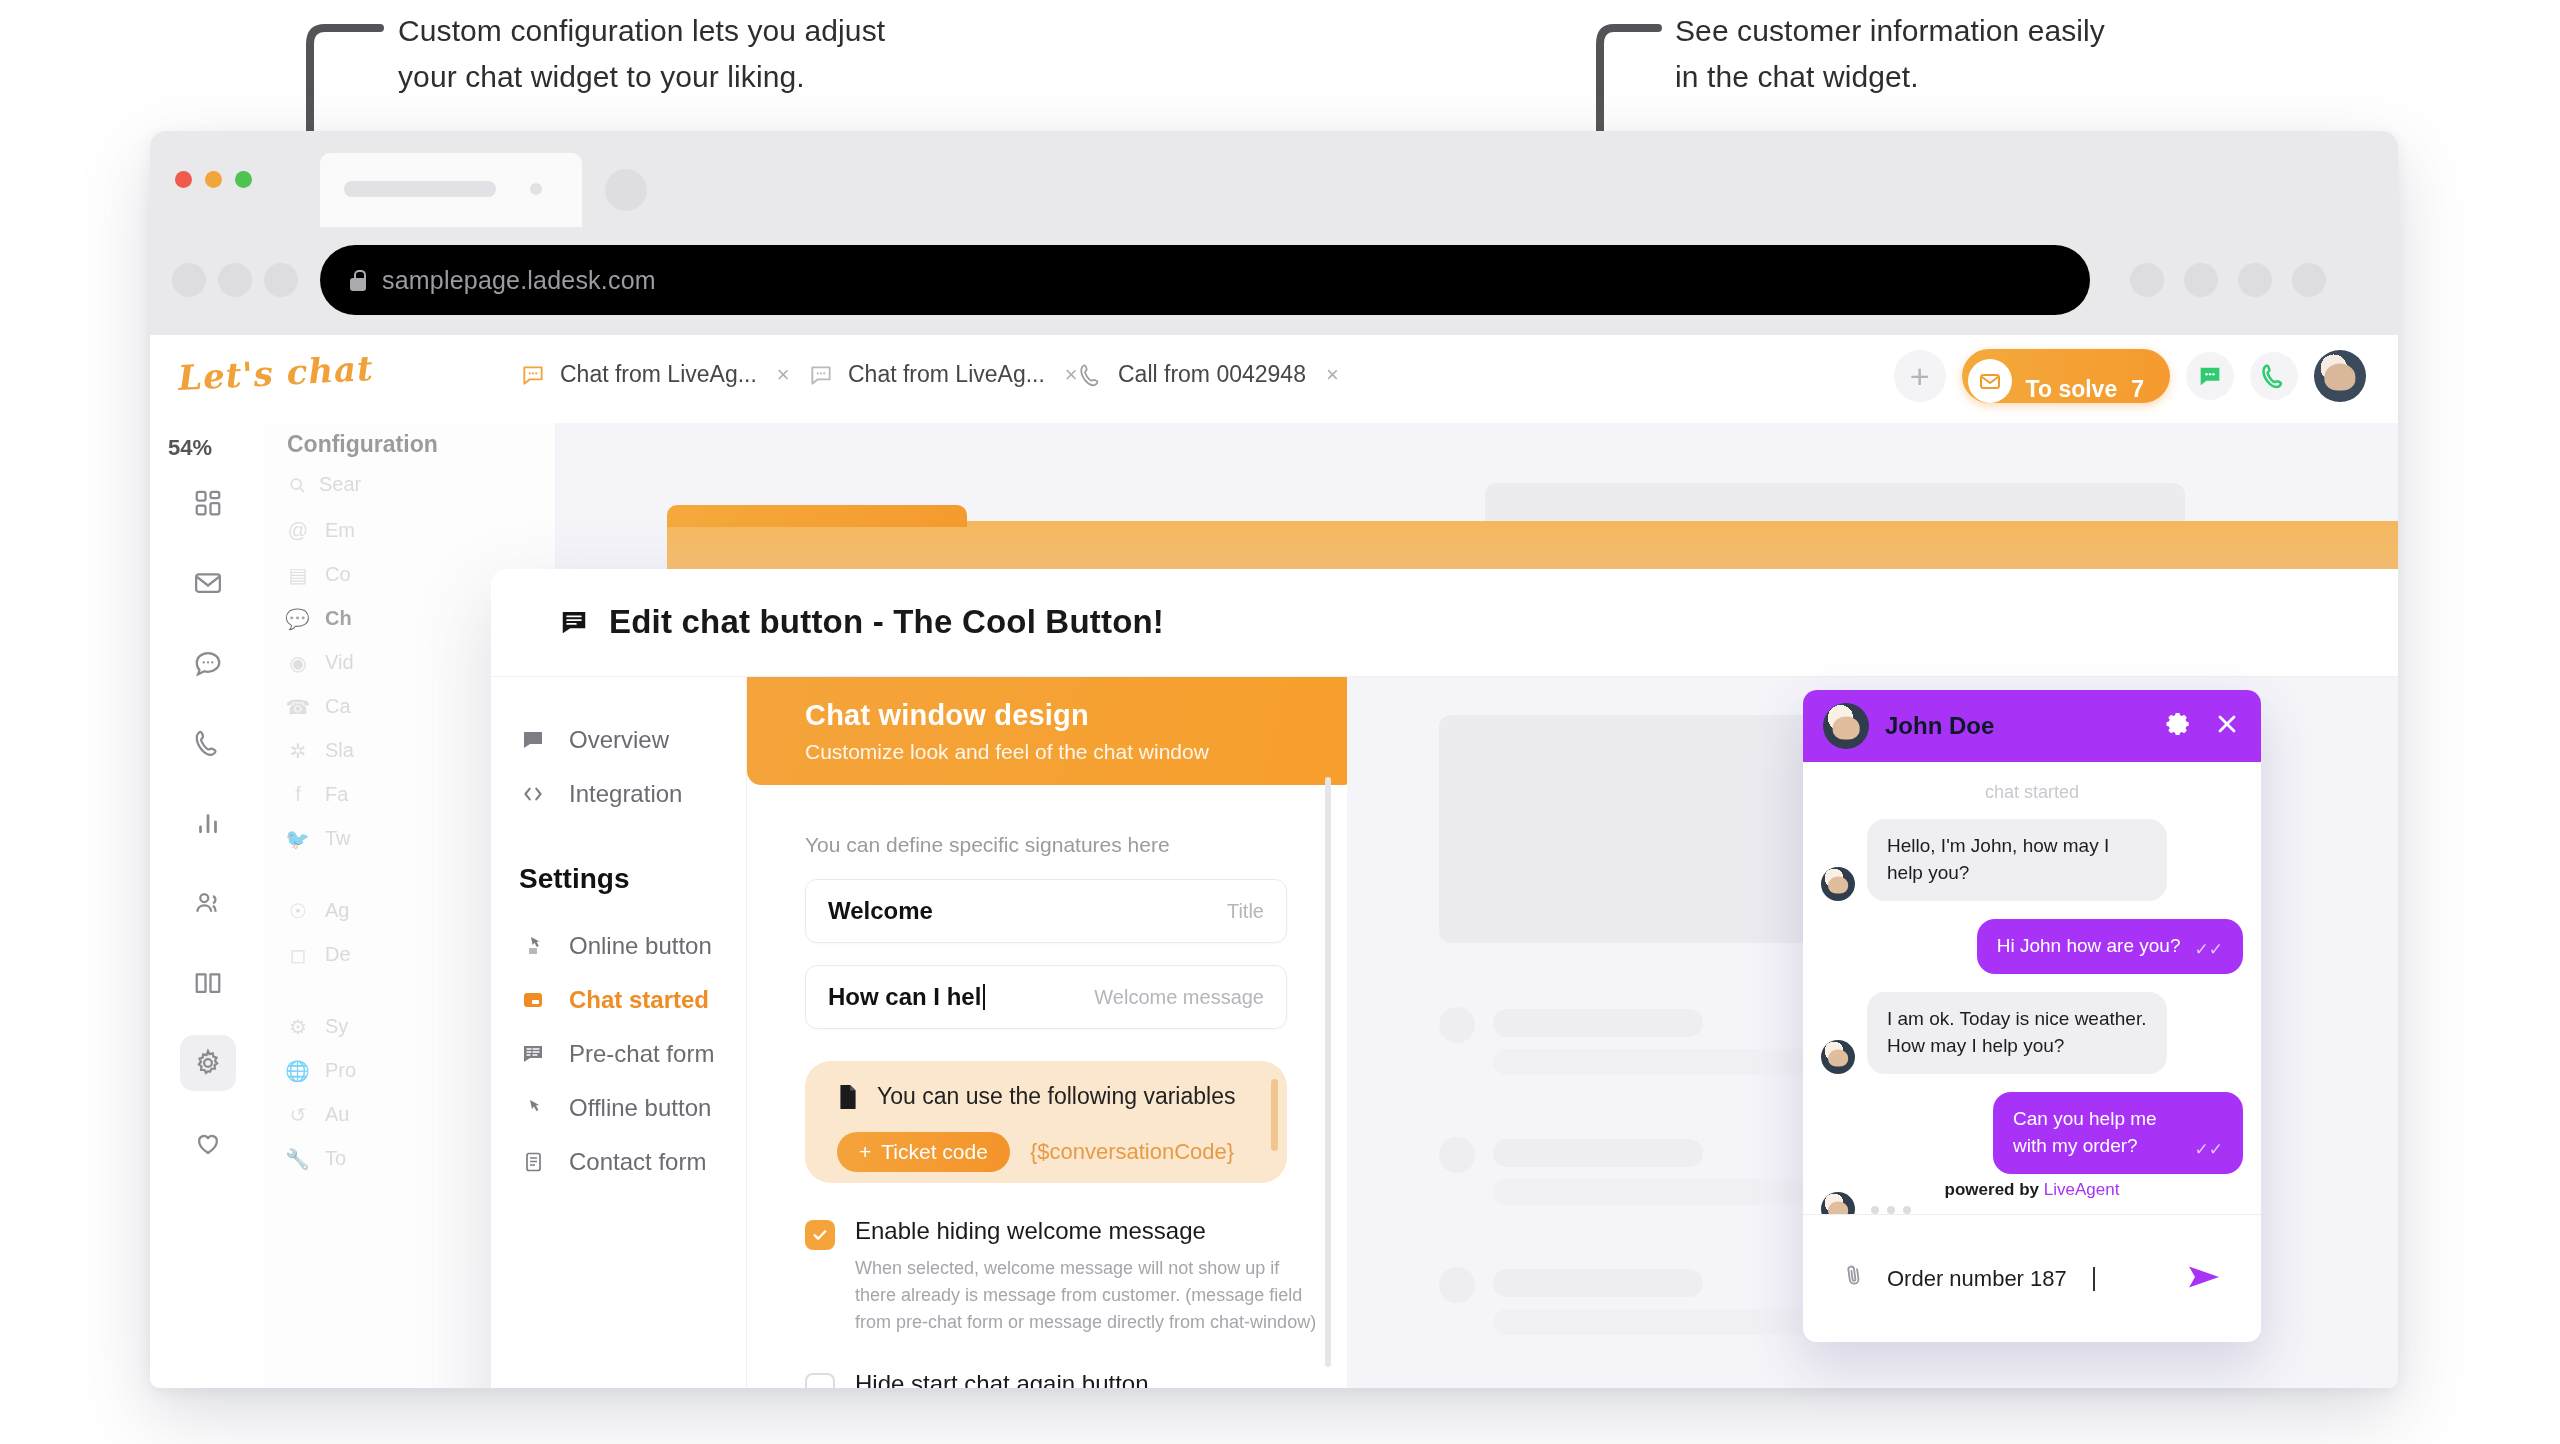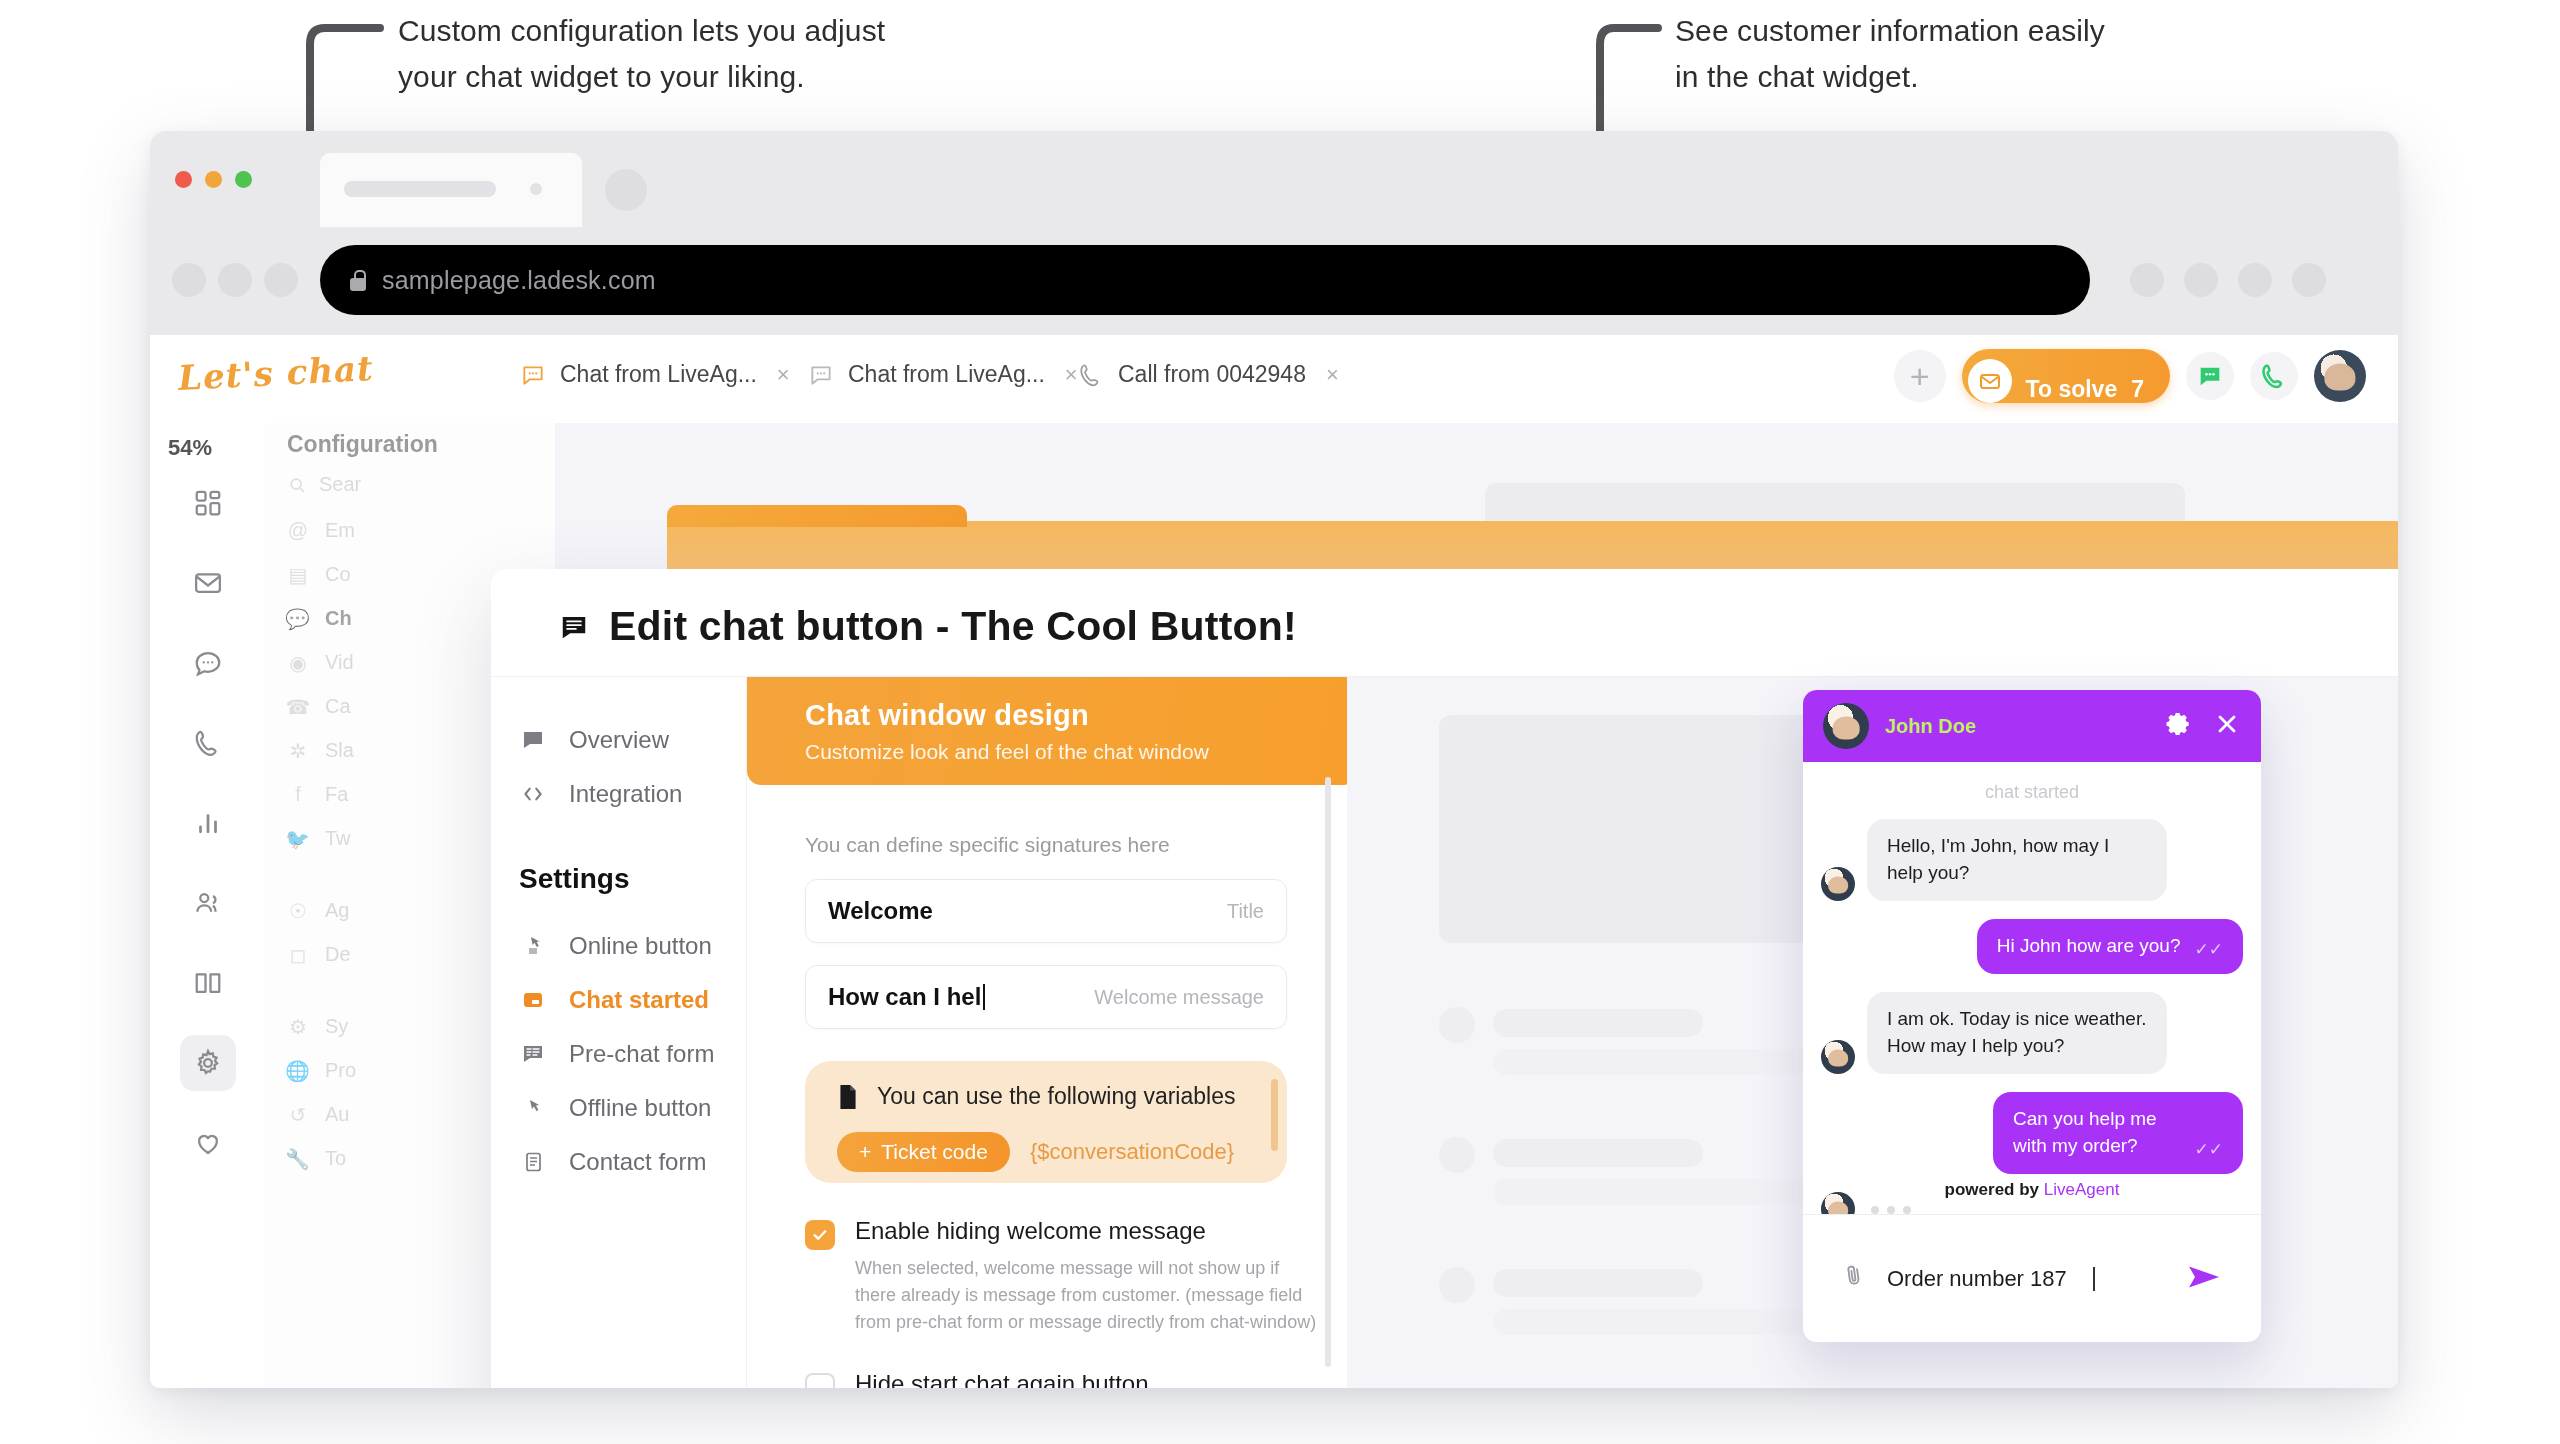--- a/index.html
+++ b/index.html
@@ -122,21 +122,21 @@
   .sk-dot { position:absolute; left:0; width:36px; height:36px; border-radius:50%; background:#eeeef2; }
   .sk-l1 { position:absolute; left:52px; top:4px; width:210px; height:28px; border-radius:14px; background:#eeeef2; }
   .sk-l2 { position:absolute; left:52px; top:44px; width:480px; height:26px; border-radius:13px; background:#f1f1f5; }
 
   
   #modal { position:absolute; left:341px; top:438px; width:2019px; height:910px;
            background:#fff; border-radius:16px;
            box-shadow:0 30px 80px rgba(70,75,100,.18); overflow:hidden; z-index:10; }
   #modal-head { position:relative; height:108px; border-bottom:1px solid #f0f0f3; }
   #modal-title { position:absolute; left:68px; top:34px; display:flex; align-items:center; gap:20px;
-                 font-size:41px; font-weight:bold; color:#181818; letter-spacing:.2px; }
+                 font-size:33px; font-weight:bold; color:#181818; letter-spacing:.2px; }
 
   #modal-body { position:relative; height:802px; display:flex; }
 
   
   #mnav { width:256px; padding-top:36px; border-right:1px solid #f1f1f4; background:#fff; flex:0 0 256px; }
   .mnav-item { display:flex; align-items:center; gap:22px; height:54px; padding-left:28px;
                font-size:24px; color:#6b6b72; }
   .mnav-item .mi { width:28px; display:flex; align-items:center; justify-content:center; color:#8c8c93; }
   .mnav-item.on { color:#ef8c23; font-weight:bold; }
   .mnav-item.on .mi { color:#ef8c23; }
@@ -186,21 +186,21 @@
 
   
   #widget { position:absolute; left:1803px; top:690px; width:458px; height:652px;
             background:#fff; border-radius:14px; overflow:hidden; z-index:20;
             box-shadow:0 22px 54px rgba(70,60,120,.18); }
   #w-head { height:72px; background:#a833f7; display:flex; align-items:center; padding:0 20px; gap:16px; }
   #w-avatar { width:46px; height:46px; border-radius:50%; flex:0 0 46px; overflow:hidden; position:relative;
               background: radial-gradient(circle at 38% 32%, #f9f0e6 0 30%, #2f3d4c 30% 100%); }
   #w-avatar:after { content:""; position:absolute; left:50%; top:54%; transform:translate(-50%,-50%);
               width:58%; height:50%; border-radius:50% 50% 42% 42%; background:#e0bd9c; }
-  #w-name { color:#bef264; font-size:20px; font-weight:bold;text-align:right; }
+  #w-name { color:#0f172a; font-size:24px; font-weight:bold;text-align:right; }
   #w-ctrls { margin-left:auto; display:flex; align-items:center; gap:20px; color:#fff; }
   #w-min { width:22px; height:3px; background:#fff; border-radius:2px; margin-top:14px; }
 
   #w-body { height:452px; background:#fff; padding:20px 18px 0; position:relative; overflow:hidden; }
   #w-started { text-align:center; font-size:18px; color:#c9c9cf; margin-bottom:16px; }
   .msg { display:flex; align-items:flex-end; gap:12px; margin-bottom:18px; }
   .msg.out { justify-content:flex-end; }
   .m-av { width:34px; height:34px; border-radius:50%; flex:0 0 34px; overflow:hidden; position:relative;
           background: radial-gradient(circle at 38% 32%, #f9f0e6 0 30%, #2f3d4c 30% 100%); }
   .m-av:after { content:""; position:absolute; left:50%; top:54%; transform:translate(-50%,-50%);

